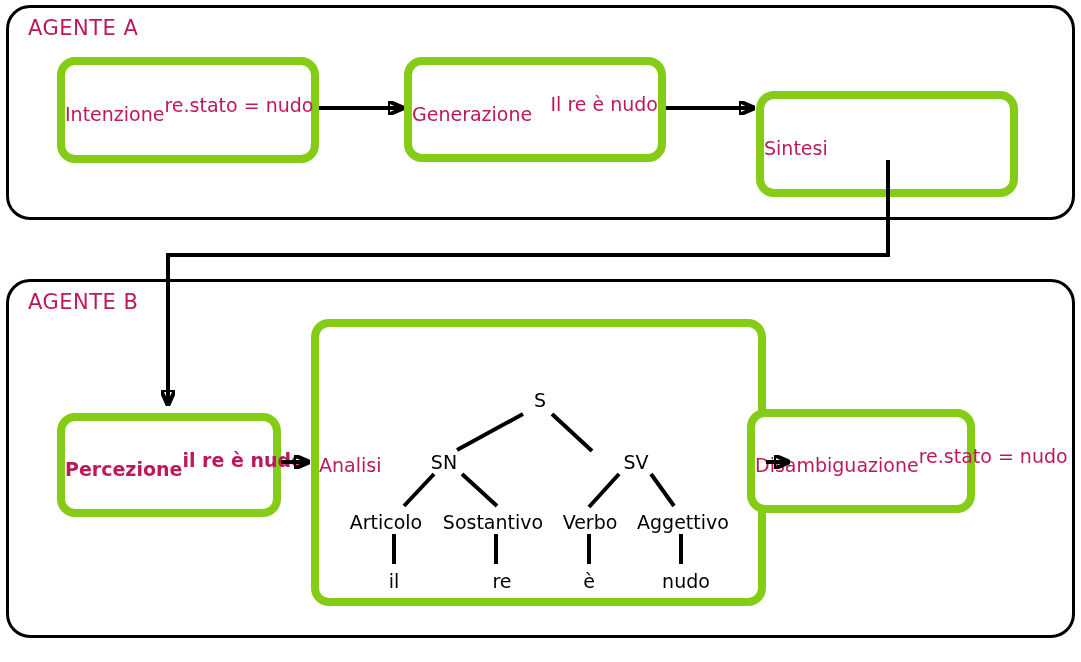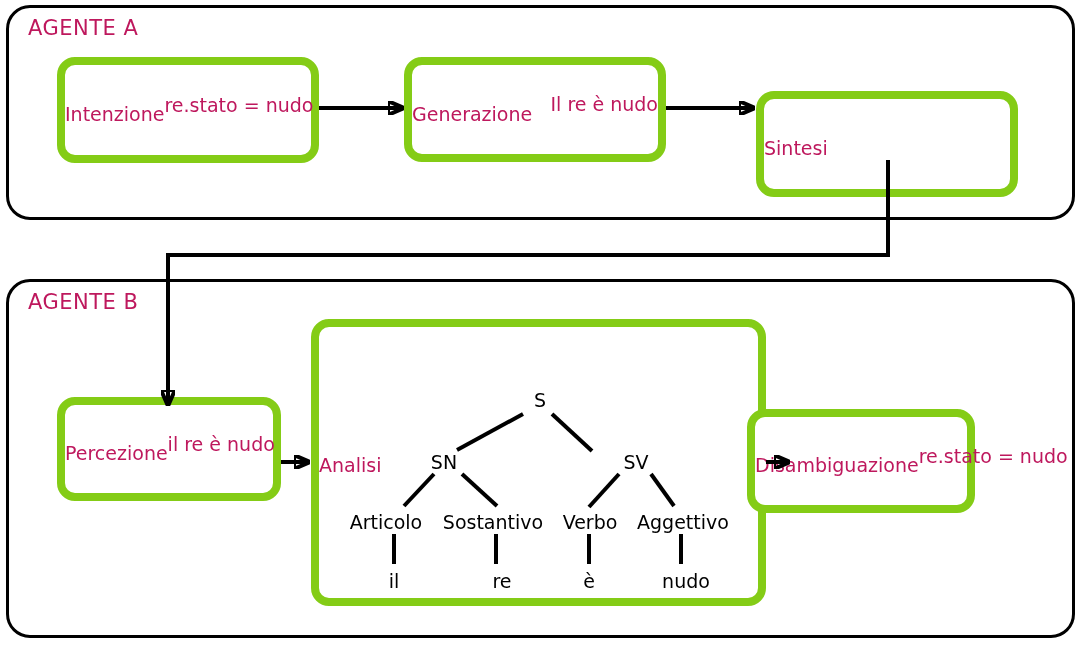--- a/index.html
+++ b/index.html
@@ -40,21 +40,21 @@
     justify-content: space-between;
     align-items: center;
     text-align: center;
     font-size: 19px;
   }
   .node-title { padding-top: 8px; white-space: nowrap; }
   .node-value { padding-bottom: 11px; white-space: nowrap; }
   #box-intenzione      { left: 57px;  top: 57px;  width: 262px; height: 106px; }
   #box-generazione     { left: 404px; top: 57px;  width: 262px; height: 105px; }
   #box-sintesi         { left: 756px; top: 43px;  width: 262px; height: 106px; margin-top: 48px; }
-  #box-percezione      { left: 57px;  top: 397px; width: 224px; height: 104px; }
+  #box-percezione      { left: 57px;  top: 413px; width: 224px; height: 104px; font-weight: bold; }
   #box-disambiguazione { left: 747px; top: 409px; width: 228px; height: 104px; }
   #box-analisi {
     left: 311px; top: 319px; width: 455px; height: 287px;
     justify-content: flex-start;
   }
   #box-analisi .node-title { padding-top: 4px; }
   .tree-svg {
     position: absolute;
     left: -4px;
     top: -4px;

